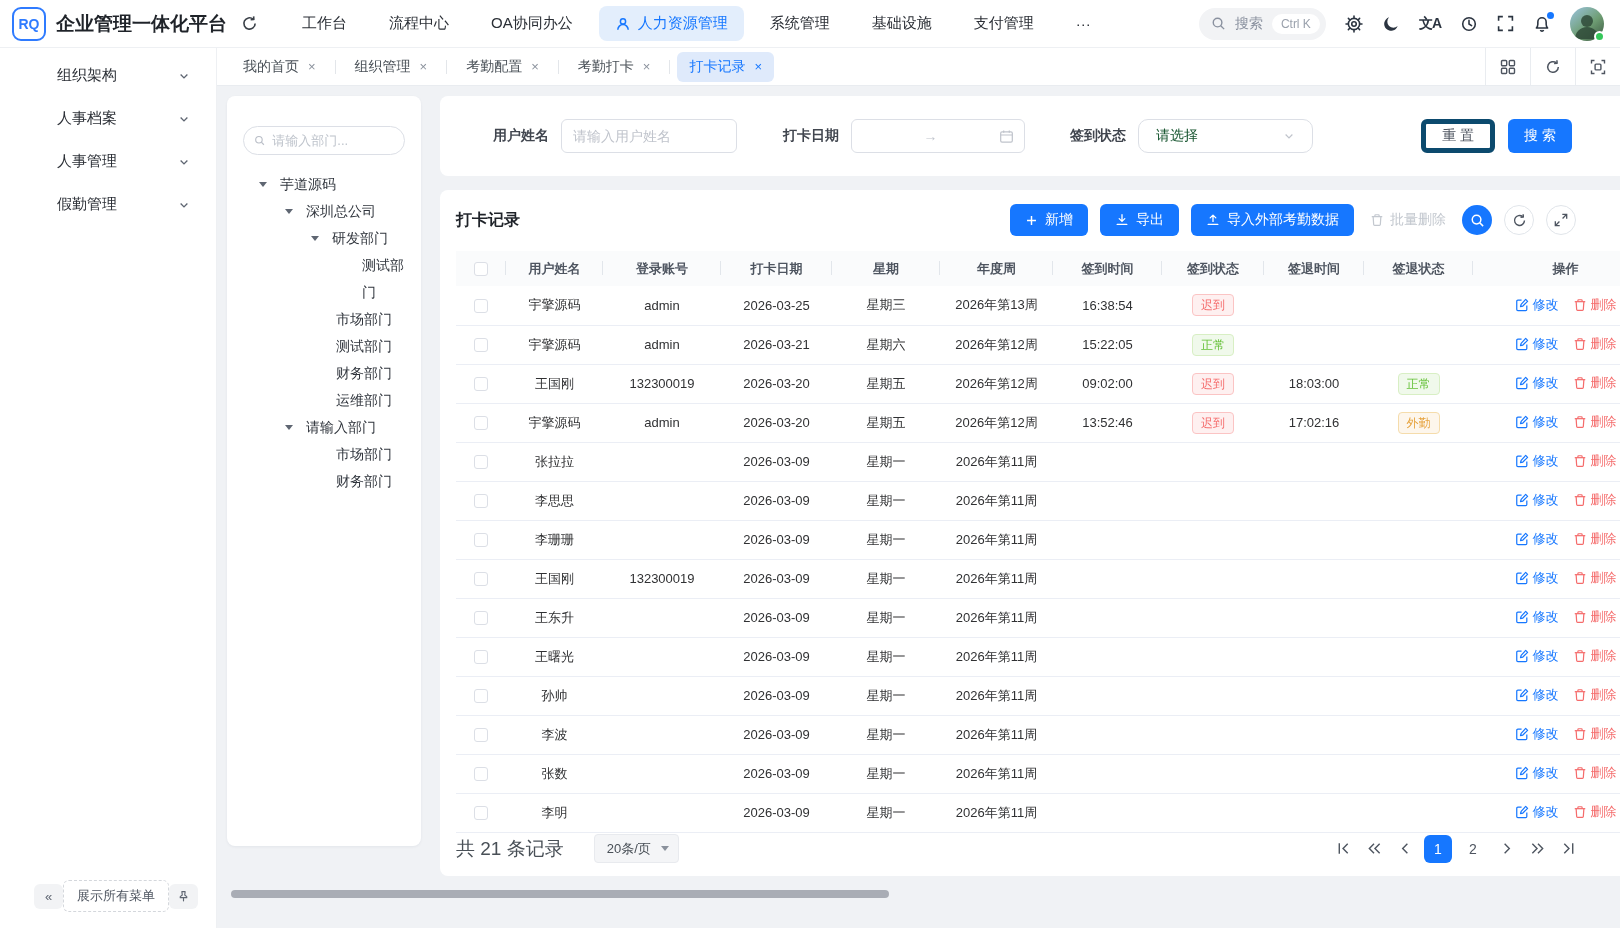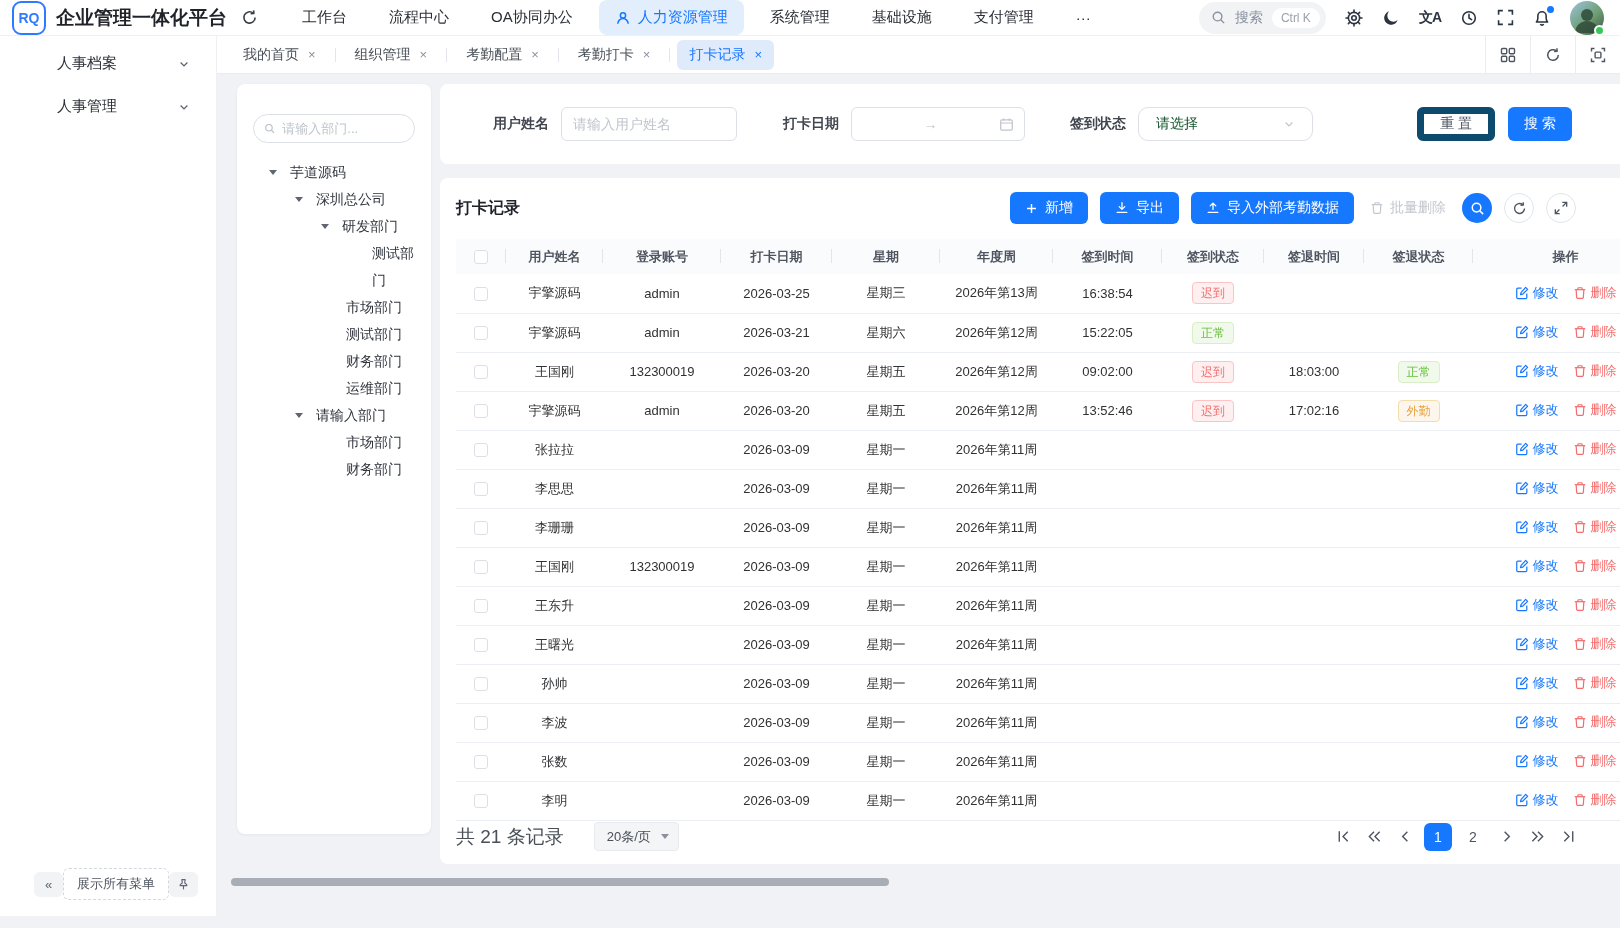--- a/index.html
+++ b/index.html
@@ -1,21 +1,21 @@
 <!DOCTYPE html>
 <html><head>
 <meta charset="utf-8">
 <style>
   * { margin:0; padding:0; box-sizing:border-box; }
   html,body { width:1620px; height:928px; overflow:hidden; }
   body { font-family:"Liberation Sans","DejaVu Sans",sans-serif; background:#f0f2f5; color:#303133; }
   svg { display:block; }
 
   
-  .topbar { height:36px; background:#fff; border-bottom:1px solid #eef0f3; display:flex; align-items:center; padding:0 16px 0 12px; position:relative; z-index:5; }
+  .topbar { height:48px; background:#fff; border-bottom:1px solid #eef0f3; display:flex; align-items:center; padding:0 16px 0 12px; position:relative; z-index:5; }
   .logo { width:34px; height:34px; border:2.5px solid #2f7bff; border-radius:9px; display:flex; align-items:center; justify-content:center; color:#2f7bff; font-weight:bold; font-size:14px; flex:none; }
   .app-title { font-size:19px; font-weight:700; color:#1f2329; margin:0 14px 0 10px; white-space:nowrap; }
   .reload-ico { color:#3a4048; margin-right:28px; cursor:pointer; }
   .nav { display:flex; align-items:center; gap:10px; }
   .nav-item { padding:8px 16px; font-size:15px; color:#2b2f36; border-radius:8px; cursor:pointer; display:flex; align-items:center; gap:7px; white-space:nowrap; }
   .nav-item.active { background:#e3eefc; color:#1677ff; }
   .nav-ico { display:flex; color:#1677ff; }
   .top-right { margin-left:auto; display:flex; align-items:center; gap:19px; }
   .search-pill { display:flex; align-items:center; gap:9px; background:#f2f3f5; border-radius:16px; height:32px; padding:0 6px 0 12px; color:#8a919f; font-size:14px; cursor:pointer; }
   .kbd { background:#fff; border-radius:10px; padding:3px 9px; font-size:12px; color:#9aa1ac; }
@@ -42,40 +42,40 @@
   .tab { display:flex; align-items:center; gap:9px; padding:6px 12px; font-size:14px; color:#495057; border-radius:6px; cursor:pointer; white-space:nowrap; }
   .tab.active { background:#dfeafb; color:#1677ff; }
   .tab-x { font-size:13px; color:#8a919c; line-height:1; }
   .tab.active .tab-x { color:#1677ff; }
   .tab-div { width:1px; height:14px; background:#e3e6ea; margin:0 7px; }
   .tab-tools { margin-left:auto; display:flex; align-items:stretch; height:100%; }
   .tab-tool { width:45px; display:flex; align-items:center; justify-content:center; border-left:1px solid #e9ecf0; color:#4e5560; cursor:pointer; }
 
   
   .content { flex:1; position:relative; background:#f0f2f5; overflow:hidden; }
-  .tree-card { position:absolute; left:20px; top:10px; width:194px; height:750px; background:#fff; border-radius:8px; box-shadow:0 1px 3px rgba(15,35,64,.06); padding:30px 16px 16px; }
+  .tree-card { position:absolute; left:10px; top:10px; width:194px; height:750px; background:#fff; border-radius:8px; box-shadow:0 1px 3px rgba(15,35,64,.06); padding:30px 16px 16px; }
   .tree-search { height:29px; border:1px solid #dcdfe6; border-radius:15px; display:flex; align-items:center; gap:7px; padding:0 10px; color:#b9bec7; margin-bottom:16px; }
   .tree-search input { border:none; outline:none; width:100%; font:inherit; font-size:13px; color:#333; background:transparent; }
   .tree-search input::placeholder { color:#bfc4cc; }
   .tree-node { line-height:27px; font-size:14px; color:#2f343c; display:flex; align-items:flex-start; cursor:pointer; }
   .tree-arrow { width:0; height:0; border-left:4.5px solid transparent; border-right:4.5px solid transparent; border-top:5.5px solid #5f6672; margin:11px 13px 0 0; flex:none; }
   .tree-label { word-break:break-all; }
 
   .col-right { position:absolute; left:223px; top:10px; right:0; bottom:0; }
   .filter-card { height:80px; background:#fff; border-radius:8px 0 0 8px; display:flex; align-items:center; padding-left:53px; }
   .f-label { font-size:14px; color:#41464f; font-weight:600; margin-right:12px; white-space:nowrap; }
   .f-input { width:176px; height:34px; border:1px solid #dcdfe6; border-radius:6px; display:flex; align-items:center; padding:0 11px; background:#fff; }
   .f-input input { border:none; outline:none; width:100%; font:inherit; font-size:14px; color:#333; }
   .f-input input::placeholder { color:#c0c4cc; }
   .date-box { width:174px; height:34px; border:1px solid #dcdfe6; border-radius:6px; display:flex; align-items:center; padding:0 10px; color:#c0c4cc; }
   .date-arrow { margin:0 auto; font-size:14px; color:#c0c4cc; }
   .sel-box { width:175px; height:34px; border:1px solid #dcdfe6; border-radius:10px; display:flex; align-items:center; justify-content:space-between; padding:0 17px; color:#14532d; font-size:14px; cursor:pointer; }
   .gap1 { width:46px; flex:none; } .gap2 { width:45px; flex:none; }
   .f-btns { margin-left:auto; display:flex; gap:13px; margin-right:48px; }
-  .btn-reset { height:34px; padding:0 16px; border:7px solid #0c4a6e; border-radius:6px; background:#fff; color:#4e5560; font-size:14px; cursor:pointer; white-space:nowrap; font-family:inherit; }
+  .btn-reset { height:34px; padding:0 16px; border:5px solid #0c4a6e; border-radius:6px; background:#fff; color:#4e5560; font-size:14px; cursor:pointer; white-space:nowrap; font-family:inherit; }
   .btn-primary { height:34px; padding:0 16px; border:none; border-radius:6px; background:#1677ff; color:#fff; font-size:14px; cursor:pointer; white-space:nowrap; font-family:inherit; }
 
   .main-card { position:absolute; left:0; right:0; top:94px; bottom:52px; background:#fff; border-radius:8px 0 0 8px; padding:14px 0 0 16px; overflow:hidden; }
   .card-head { display:flex; align-items:center; padding-right:44px; margin-bottom:15px; }
   .card-title { font-size:16px; font-weight:700; color:#1f2329; }
   .head-actions { margin-left:auto; display:flex; align-items:center; gap:12px; }
   .btn-blue { height:32px; border-radius:6px; background:#1677ff; color:#fff; font-size:14px; display:flex; align-items:center; gap:7px; padding:0 15px; border:none; cursor:pointer; white-space:nowrap; font-family:inherit; }
   .btn-text-dis { color:#c3c8cf; font-size:14px; display:flex; align-items:center; gap:6px; cursor:not-allowed; margin:0 4px; white-space:nowrap; }
   .circle-btn { width:30px; height:30px; border-radius:50%; display:flex; align-items:center; justify-content:center; cursor:pointer; flex:none; }
   .circle-blue { background:#1677ff; color:#fff; }
@@ -212,39 +212,55 @@
           <path d="M5 32a12 12 0 0 1 24 0z" fill="#2f4a38" opacity=".85"></path>
         </svg>
       <span class="avatar-dot"></span>
     </span>
   </div>
 </div>
 
 <div class="shell">
   <div class="sidebar">
     <div id="side-menu">
+  <div class="side-item">
+    <span>组织架构</span>
+    <span class="side-chevron">
+      <svg width="12" height="12" viewBox="0 0 16 16" fill="none" stroke="currentColor" stroke-width="1.8">
+              <path d="M3.5 6l4.5 4.5L12.5 6"></path>
+            </svg>
+    </span>
+  </div>
 
   <div class="side-item">
     <span>人事档案</span>
     <span class="side-chevron">
       <svg width="12" height="12" viewBox="0 0 16 16" fill="none" stroke="currentColor" stroke-width="1.8">
               <path d="M3.5 6l4.5 4.5L12.5 6"></path>
             </svg>
     </span>
   </div>
 
   <div class="side-item">
     <span>人事管理</span>
     <span class="side-chevron">
       <svg width="12" height="12" viewBox="0 0 16 16" fill="none" stroke="currentColor" stroke-width="1.8">
               <path d="M3.5 6l4.5 4.5L12.5 6"></path>
             </svg>
     </span>
   </div>
 
+  <div class="side-item">
+    <span>假勤管理</span>
+    <span class="side-chevron">
+      <svg width="12" height="12" viewBox="0 0 16 16" fill="none" stroke="currentColor" stroke-width="1.8">
+              <path d="M3.5 6l4.5 4.5L12.5 6"></path>
+            </svg>
+    </span>
+  </div>
 </div>
     <div class="side-footer">
       <button class="sf-btn">«</button>
       <button class="sf-menu">展示所有菜单</button>
       <button class="sf-btn">
         <svg width="13" height="13" viewBox="0 0 16 16" fill="none" stroke="currentColor" stroke-width="1.4">
             <path d="M6 2h4l-.5 4.2 2.5 2V9.4H4v-1.2l2.5-2z" stroke-linejoin="round"></path>
             <path d="M8 9.4v4.6"></path>
           </svg>
       </button>

